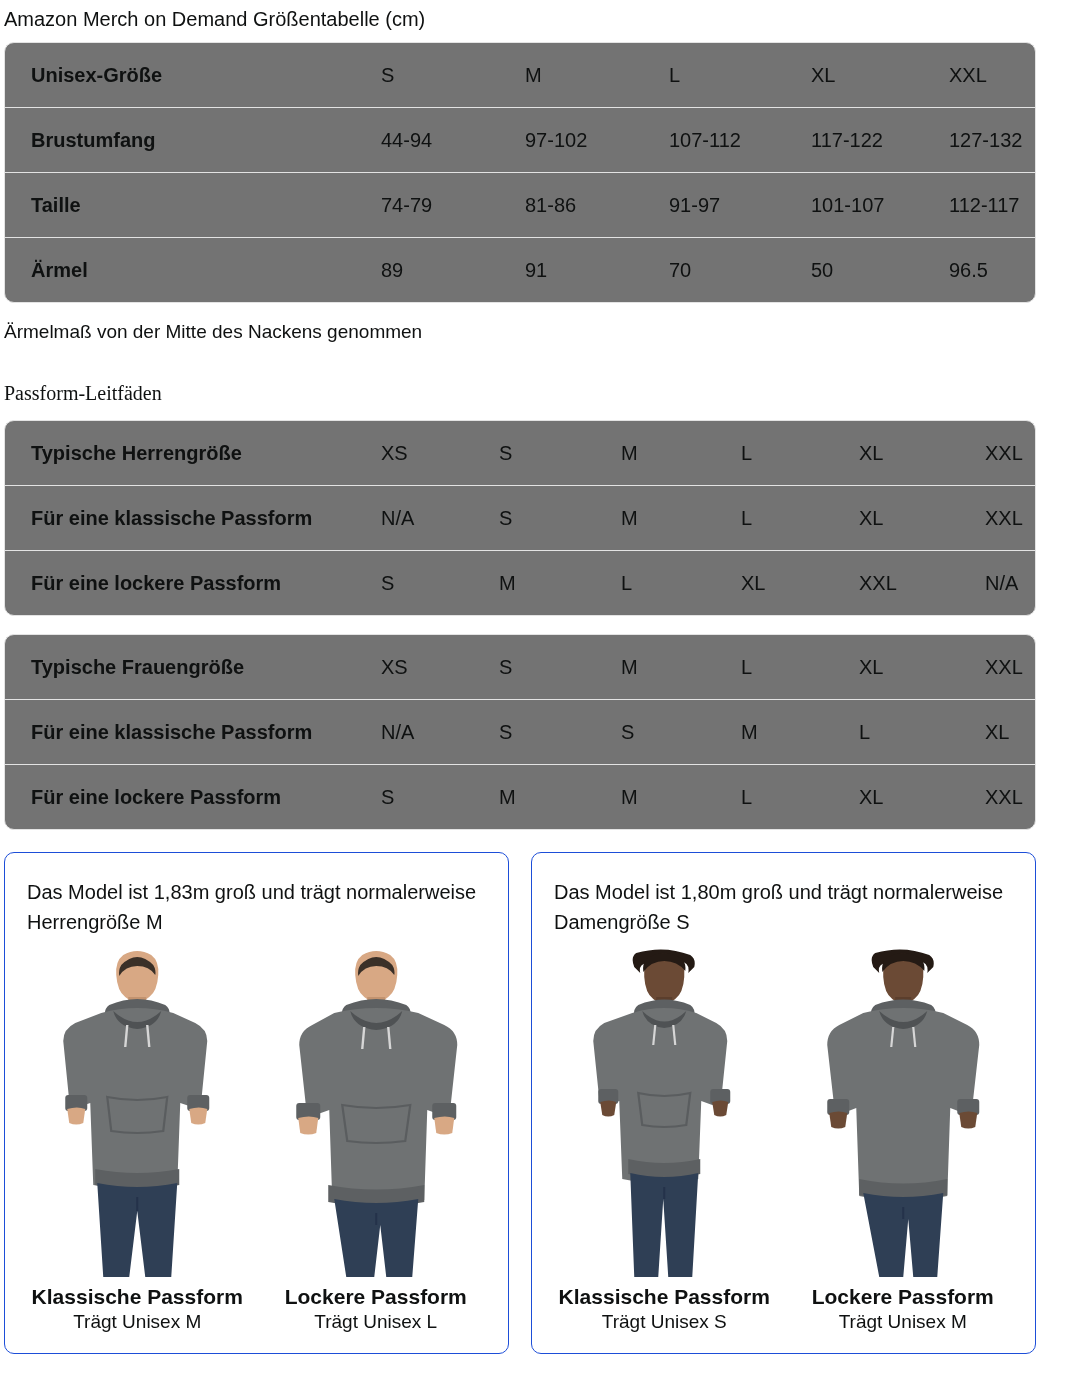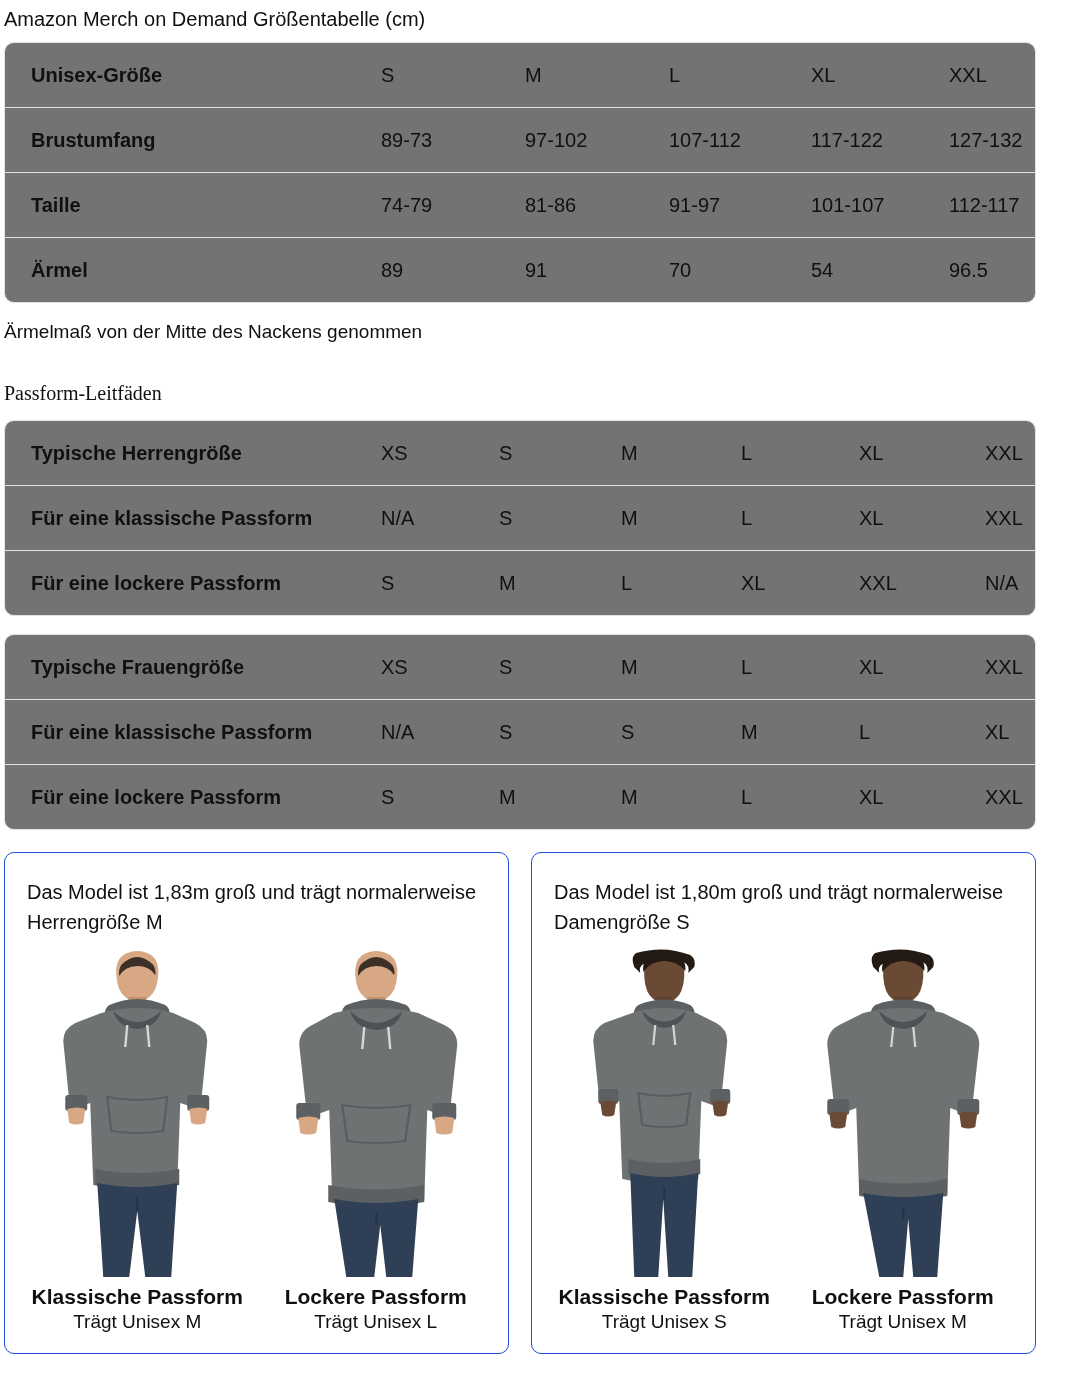--- a/index.html
+++ b/index.html
@@ -159,40 +159,40 @@
         <tr>
           <th class="rowhead">Unisex-Größe</th>
           <td class="cell">S</td>
           <td class="cell">M</td>
           <td class="cell">L</td>
           <td class="cell">XL</td>
           <td class="cell">XXL</td>
         </tr>
         <tr>
           <th class="rowhead">Brustumfang</th>
-          <td class="cell">89-73</td>
+          <td class="cell">44-94</td>
           <td class="cell">97-102</td>
           <td class="cell">107-112</td>
           <td class="cell">117-122</td>
           <td class="cell">127-132</td>
         </tr>
         <tr>
           <th class="rowhead">Taille</th>
           <td class="cell">74-79</td>
           <td class="cell">81-86</td>
           <td class="cell">91-97</td>
           <td class="cell">101-107</td>
           <td class="cell">112-117</td>
         </tr>
         <tr>
           <th class="rowhead">Ärmel</th>
           <td class="cell">89</td>
           <td class="cell">91</td>
           <td class="cell">70</td>
-          <td class="cell">54</td>
+          <td class="cell">50</td>
           <td class="cell">96.5</td>
         </tr>
       </tbody>
     </table>
   </div>
 
   <div class="note">Ärmelmaß von der Mitte des Nackens genommen</div>
 
   <div class="section-label">Passform-Leitfäden</div>
 

